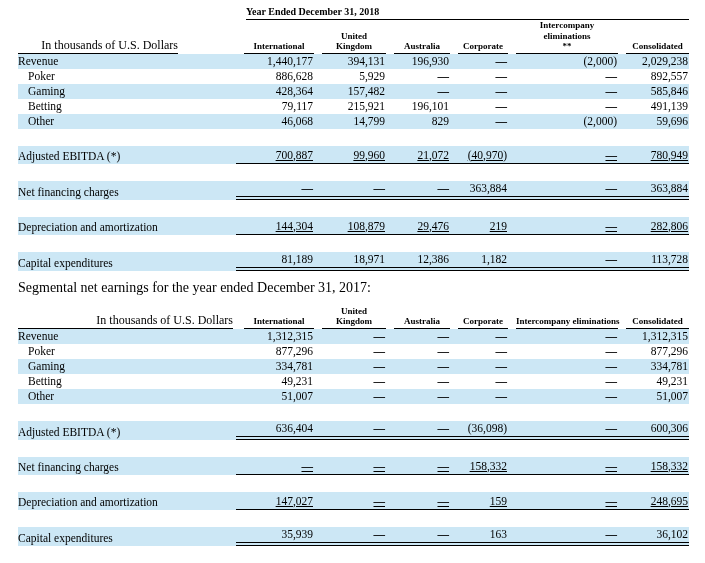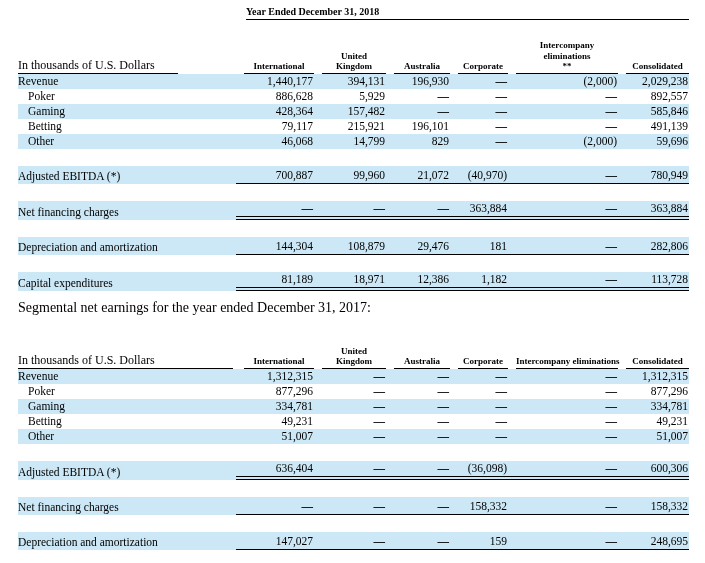--- a/index.html
+++ b/index.html
@@ -29,44 +29,44 @@
     margin-left: 10px;
     padding-bottom: 1px;
   }
 
   
   .label-head { font-size: 12px; }
   .label-head-inner {
     border-bottom: 1px solid #000;
     line-height: 15px;
     white-space: nowrap;
+    text-align: right;
   }
   .t0 .label-head-inner { width: 160px; }
   .t1 .label-head-inner { width: 215px; }
 
   .col-head { font-weight: bold; font-size: 9px; }
   .col-head-inner {
     border-bottom: 1px solid #000;
     text-align: center;
     white-space: pre;
     line-height: 10.5px;
     padding-bottom: 1px;
     margin-left: 8px;
-    margin-top: 20px;
   }
 
   
   .data-row td { font-size: 11.5px; line-height: 15px; height: 15px; }
   .shaded td { background: var(--hl, #cce7f5); }
   .label-cell { white-space: nowrap; }
   .label-cell.indent { padding-left: 10px; }
   .num-cell { padding-left: 10px; }
   .num-inner { text-align: right; padding-right: 1px; }
   .num-inner.dash { font-weight: bold; }
-  .rule-single { border-bottom: 1.5px solid #000; }
+  .rule-single { border-bottom: 1.5px solid #000; text-decoration: underline; }
   .rule-double { border-bottom: 4px double #000; }
   .rule-row td { height: 18px; }
   .spacer-row td { height: 17px; background: #fff; }
 
   .intro { font-size: 14px; margin: 9px 0 10px 0; }
 </style>
 </head>
 <body>
 
 <div class="page">
@@ -276,21 +276,21 @@
           <td class="num-cell">
             <div class="num-inner rule-single">144,304</div>
           </td>
           <td class="num-cell">
             <div class="num-inner rule-single">108,879</div>
           </td>
           <td class="num-cell">
             <div class="num-inner rule-single">29,476</div>
           </td>
           <td class="num-cell">
-            <div class="num-inner rule-single">181</div>
+            <div class="num-inner rule-single">219</div>
           </td>
           <td class="num-cell">
             <div class="num-inner rule-single dash">—</div>
           </td>
           <td class="num-cell">
             <div class="num-inner rule-single">282,806</div>
           </td>
         </tr>
         <tr class="spacer-row">
           <td colspan="7"></td>

